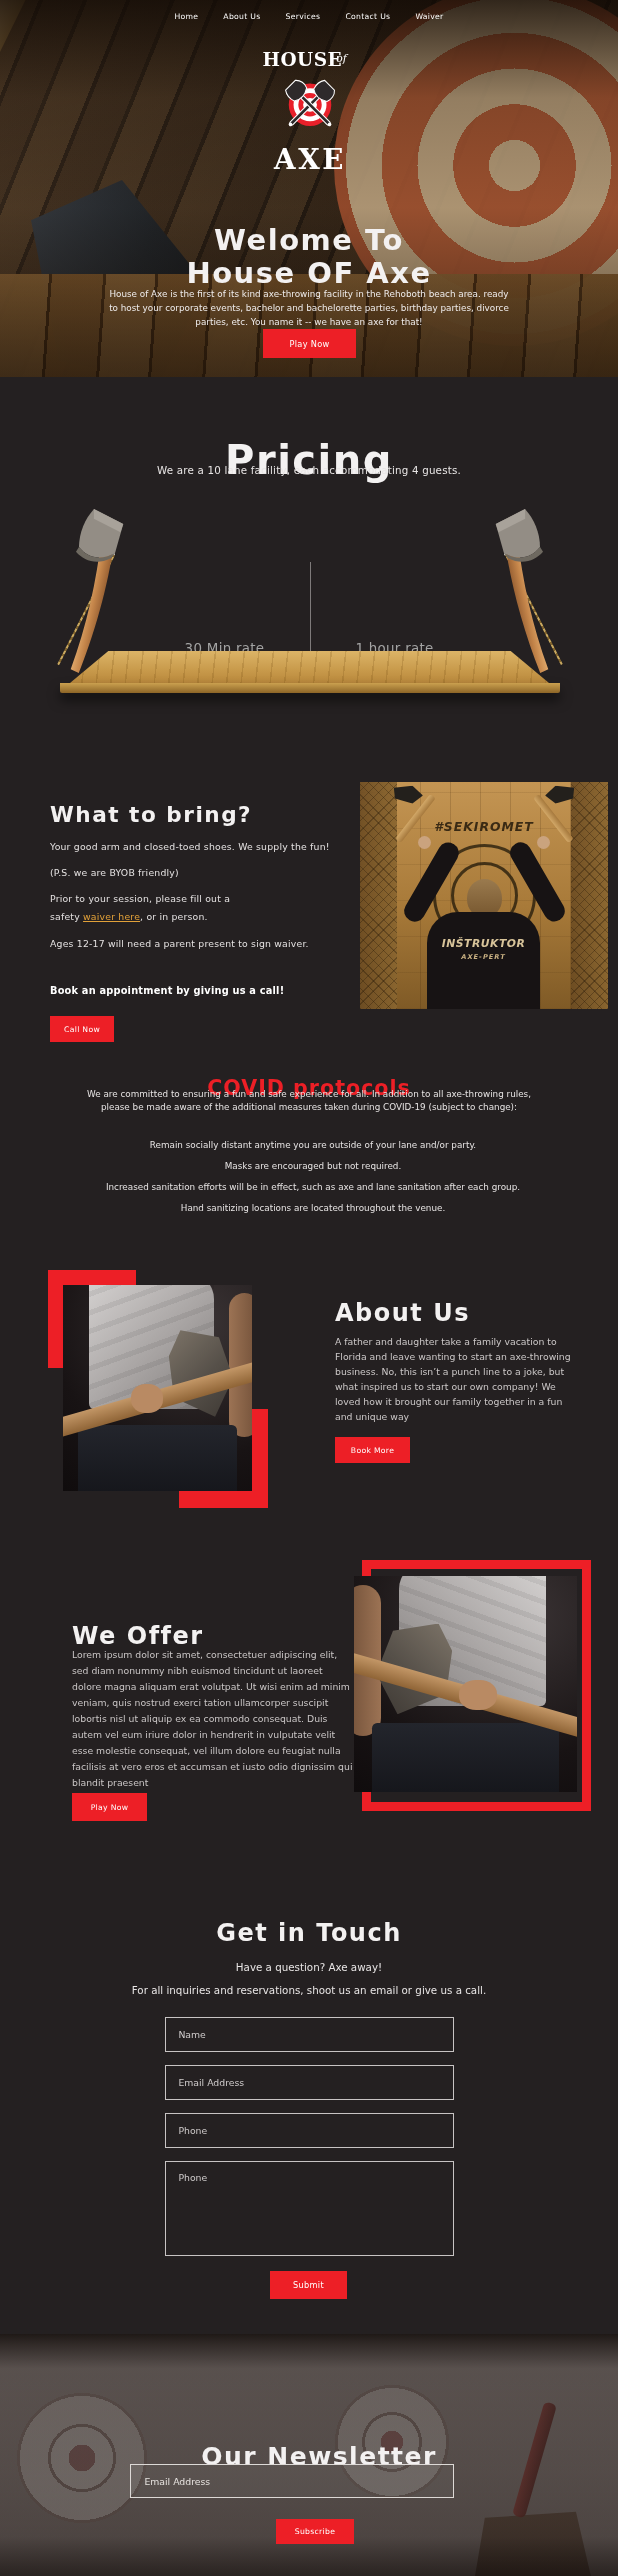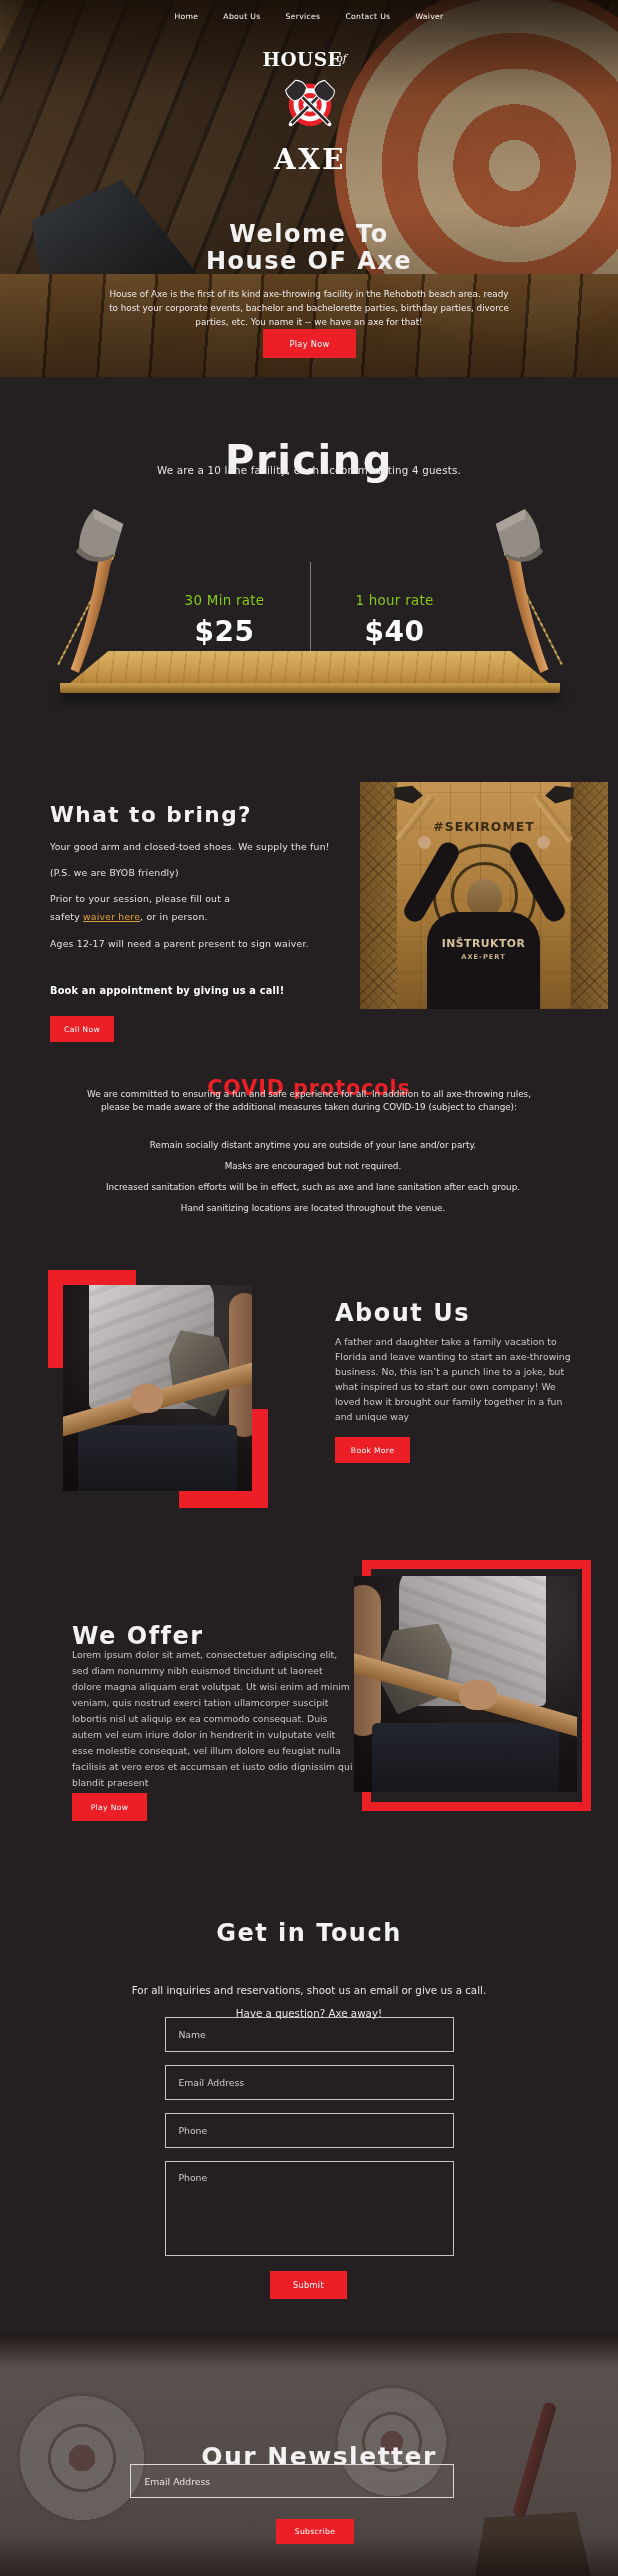--- a/index.html
+++ b/index.html
@@ -18,30 +18,30 @@
   .hero-axe-handle{position:absolute;left:-26px;top:-36px;width:62px;height:330px;border-radius:10.3px;transform:rotate(26deg);transform-origin:top left;background:linear-gradient(90deg,#e3cda8,#c9a878 55%,#93713f);}
   .hero-axe-blade{position:absolute;left:31px;top:180px;width:175px;height:201px;background:linear-gradient(115deg,#3d434a,#23282d 55%,#14181c);clip-path:polygon(0 20%, 52% 0, 100% 52%, 74% 100%, 16% 90%);}
   .hero-planks{position:absolute;left:0;bottom:0;width:100%;height:103px;opacity:.95;background:
     repeating-linear-gradient(94deg, rgba(216,170,106,.35) 0 49px, rgba(40,24,10,.55) 49px 52px, rgba(190,143,82,.28) 52px 103px, rgba(40,24,10,.5) 103px 106px),
     linear-gradient(180deg,#7a5023,#5a3a18);}
   .hero-shade{position:absolute;inset:0;background:linear-gradient(180deg, rgba(16,9,4,.82) 0%, rgba(16,9,4,.30) 26%, rgba(16,9,4,.18) 55%, rgba(20,12,6,.62) 100%);}
   .hero-content{position:absolute;inset:0;z-index:5;}
   .nav{position:absolute;top:12.4px;left:0;width:100%;display:flex;justify-content:center;gap:25px;}
   .nav a{color:#fff;font-size:7.7px;text-decoration:none;letter-spacing:0.3px;}
   .logo-wrap{position:absolute;top:47px;left:0;width:100%;display:flex;justify-content:center;}
-  .hero-h1{position:absolute;top:205px;left:0;width:100%;text-align:center;font-size:24px;line-height:1.12;}
+  .hero-h1{position:absolute;top:205px;left:0;width:100%;text-align:center;font-size:29px;line-height:1.12;}
   .hero-p{position:absolute;top:278px;left:108px;width:402px;text-align:center;font-size:8.8px;line-height:1.62;color:#efecec;}
   .hero-btn{top:329px;left:263px;width:93px;height:29px;}
   
   .pricing{top:377px;height:370px;background:#242021;}
   .sec-title{position:absolute;left:0;width:100%;text-align:center;font-size:40px;}
   .pricing-sub{position:absolute;top:87px;left:0;width:100%;text-align:center;font-size:10.3px;color:#e8e5e5;letter-spacing:0.2px;}
   .shelf-scene{position:absolute;left:52px;top:129px;width:515px;height:227px;}
   .rate{position:absolute;width:155px;text-align:center;}
-  .rate-label{font-size:13.4px;color:#84cc16;letter-spacing:0.3px;}
+  .rate-label{font-size:13.4px;color:#a3a3a3;letter-spacing:0.3px;margin-top:48px;}
   .rate-price{font-size:28px;font-weight:700;color:#fff;margin-top:7.2px;letter-spacing:0.5px;}
   .rate-1{left:95px;top:87px;}
   .rate-2{left:265px;top:87px;}
   .rate-div{position:absolute;left:258px;top:56px;width:0.5px;height:111px;background:rgba(216,212,212,.5);}
   .shelf-axe{position:absolute;top:3.1px;}
   .shelf-axe.left{left:8.2px;transform:rotate(12deg);}
   .shelf-axe.right{right:8.2px;transform:scaleX(-1) rotate(12deg);}
   .rope{position:absolute;width:1.5px;height:123px;background:repeating-linear-gradient(0deg,#cbaa60 0 3.1px,#86682f 3.1px 6.2px);}
   .rope.l{left:61px;top:49px;transform:rotate(27deg);transform-origin:top center;}
   .rope.r{right:61px;top:49px;transform:rotate(-27deg);transform-origin:top center;}
@@ -52,21 +52,21 @@
     linear-gradient(180deg,#dcb467,#c89a4b 60%,#b9883c);}
   .board-front{position:absolute;left:7.7px;top:177px;width:500px;height:10.3px;border-radius:0 0 2.1px 2.1px;background:linear-gradient(180deg,#caa04f,#8d6527);box-shadow:0 7.2px 11.3px rgba(0,0,0,.55);}
   
   .bring{top:747px;height:299px;background:#242021;}
   .bring-h{position:absolute;left:50px;top:37px;font-size:21.6px;}
   .bring p{position:absolute;left:50px;margin:0;font-size:9.3px;color:#e4e1e1;letter-spacing:0.2px;}
   .bring .b1{top:94px;} .bring .b2{top:120px;} .bring .b3{top:146px;} .bring .b4{top:164px;} .bring .b5{top:191px;}
   .bring .bold{top:238px;font-weight:700;color:#fff;font-size:9.8px;}
   .link-orange{color:#E2A139;}
   .bring-btn{left:50px;top:269px;width:64px;height:26px;font-size:7.7px;}
-  .photo-instr{position:absolute;left:360px;top:35px;width:248px;height:227px;background:linear-gradient(180deg,#c49553 0%,#a87a39 55%,#7f5a26 100%);overflow:hidden;}
+  .photo-instr{position:absolute;left:360px;top:35px;width:248px;height:227px;background:linear-gradient(180deg,#c49553 0%,#a87a39 55%,#7f5a26 100%);overflow:hidden;font-style:italic;}
   .pi-planks{position:absolute;inset:0;background:repeating-linear-gradient(90deg, rgba(60,35,8,.18) 0 1px, transparent 1px 30px),repeating-linear-gradient(0deg, rgba(60,35,8,.10) 0 1px, transparent 1px 36px);}
   .pi-cage{position:absolute;top:0;bottom:0;width:37px;background:linear-gradient(90deg,#6b4b22,#8a6630);opacity:.9;}
   .pi-cage.l{left:0;} .pi-cage.r{right:0;}
   .pi-mesh{position:absolute;inset:0;background:repeating-linear-gradient(45deg, rgba(30,18,4,.35) 0 1px, transparent 1px 7.2px),repeating-linear-gradient(-45deg, rgba(30,18,4,.35) 0 1px, transparent 1px 7.2px);}
   .pi-tag{position:absolute;top:37px;left:0;width:100%;text-align:center;font-size:12.4px;font-weight:700;color:#3a2a14;letter-spacing:1px;}
   .pi-ring{position:absolute;border:3.6px solid rgba(40,30,12,.8);border-radius:50%;}
   .pi-r1{left:73px;top:62px;width:103px;height:103px;}
   .pi-r2{left:91px;top:80px;width:67px;height:67px;}
   .pi-r3{left:109px;top:98px;width:31px;height:31px;}
   .pi-head{position:absolute;left:107px;top:97px;width:35px;height:38px;border-radius:50% 50% 46% 46%;background:linear-gradient(180deg,#9a7a4e,#77572f);}
@@ -109,21 +109,21 @@
   .offer{top:1540px;height:345px;background:#242021;margin-left:22px;}
   .offer-h{position:absolute;left:50px;top:62px;font-size:24px;}
   .offer-p{position:absolute;left:50px;top:107px;width:281px;margin:0;font-size:9.3px;line-height:1.72;color:#c9c5c5;}
   .offer-btn{left:50px;top:253px;width:75px;height:28px;font-size:7.7px;}
   .offer-frame{position:absolute;left:340px;top:19.6px;width:229px;height:251px;border:9.3px solid #ED1F26;z-index:1;}
   .offer .photo-man{left:332px;top:36px;width:223px;height:216px;z-index:2;}
   .offer .pm-art{transform:scaleX(-1);}
   
   .contactsec{top:1886px;height:448px;background:#242021;}
   .contact-h{position:absolute;top:13.4px;left:0;width:100%;text-align:center;font-size:24px;}
-  .contact-l1{position:absolute;top:75px;left:0;width:100%;text-align:center;font-size:10.3px;color:#e8e5e5;margin-top:46px;}
+  .contact-l1{position:absolute;top:75px;left:0;width:100%;text-align:center;font-size:10.3px;color:#e8e5e5;}
   .contact-l2{position:absolute;top:98px;left:0;width:100%;text-align:center;font-size:10.3px;color:#e8e5e5;}
   .field{position:absolute;left:165px;width:289px;height:35px;background:transparent;border:0.5px solid #c7c3c3;color:#efecec;font-size:9.3px;padding:0 12.4px;font-family:"DejaVu Sans",sans-serif;}
   .field::placeholder, .area::placeholder{color:#cfcbcb;opacity:1;}
   .f-name{top:131px;} .f-email{top:179px;} .f-phone{top:227px;}
   .area{position:absolute;left:165px;top:275px;width:289px;height:95px;background:transparent;border:0.5px solid #c7c3c3;color:#efecec;font-size:9.3px;padding:10.3px 12.4px;resize:none;font-family:"DejaVu Sans",sans-serif;}
   .submit-btn{left:270px;top:385px;width:77px;height:28px;font-size:8.2px;}
   
   .news{top:2334px;height:247px;background:#8e8884;}
   .news-photo{position:absolute;inset:0;background:
     radial-gradient(circle at 82px 124px, rgba(150,60,60,.35) 0 13.4px, rgba(240,236,230,.5) 13.4px 31px, rgba(120,90,80,.35) 31px 34px, rgba(235,230,224,.45) 34px 62px, rgba(120,90,80,.3) 62px 65px, transparent 65px),

